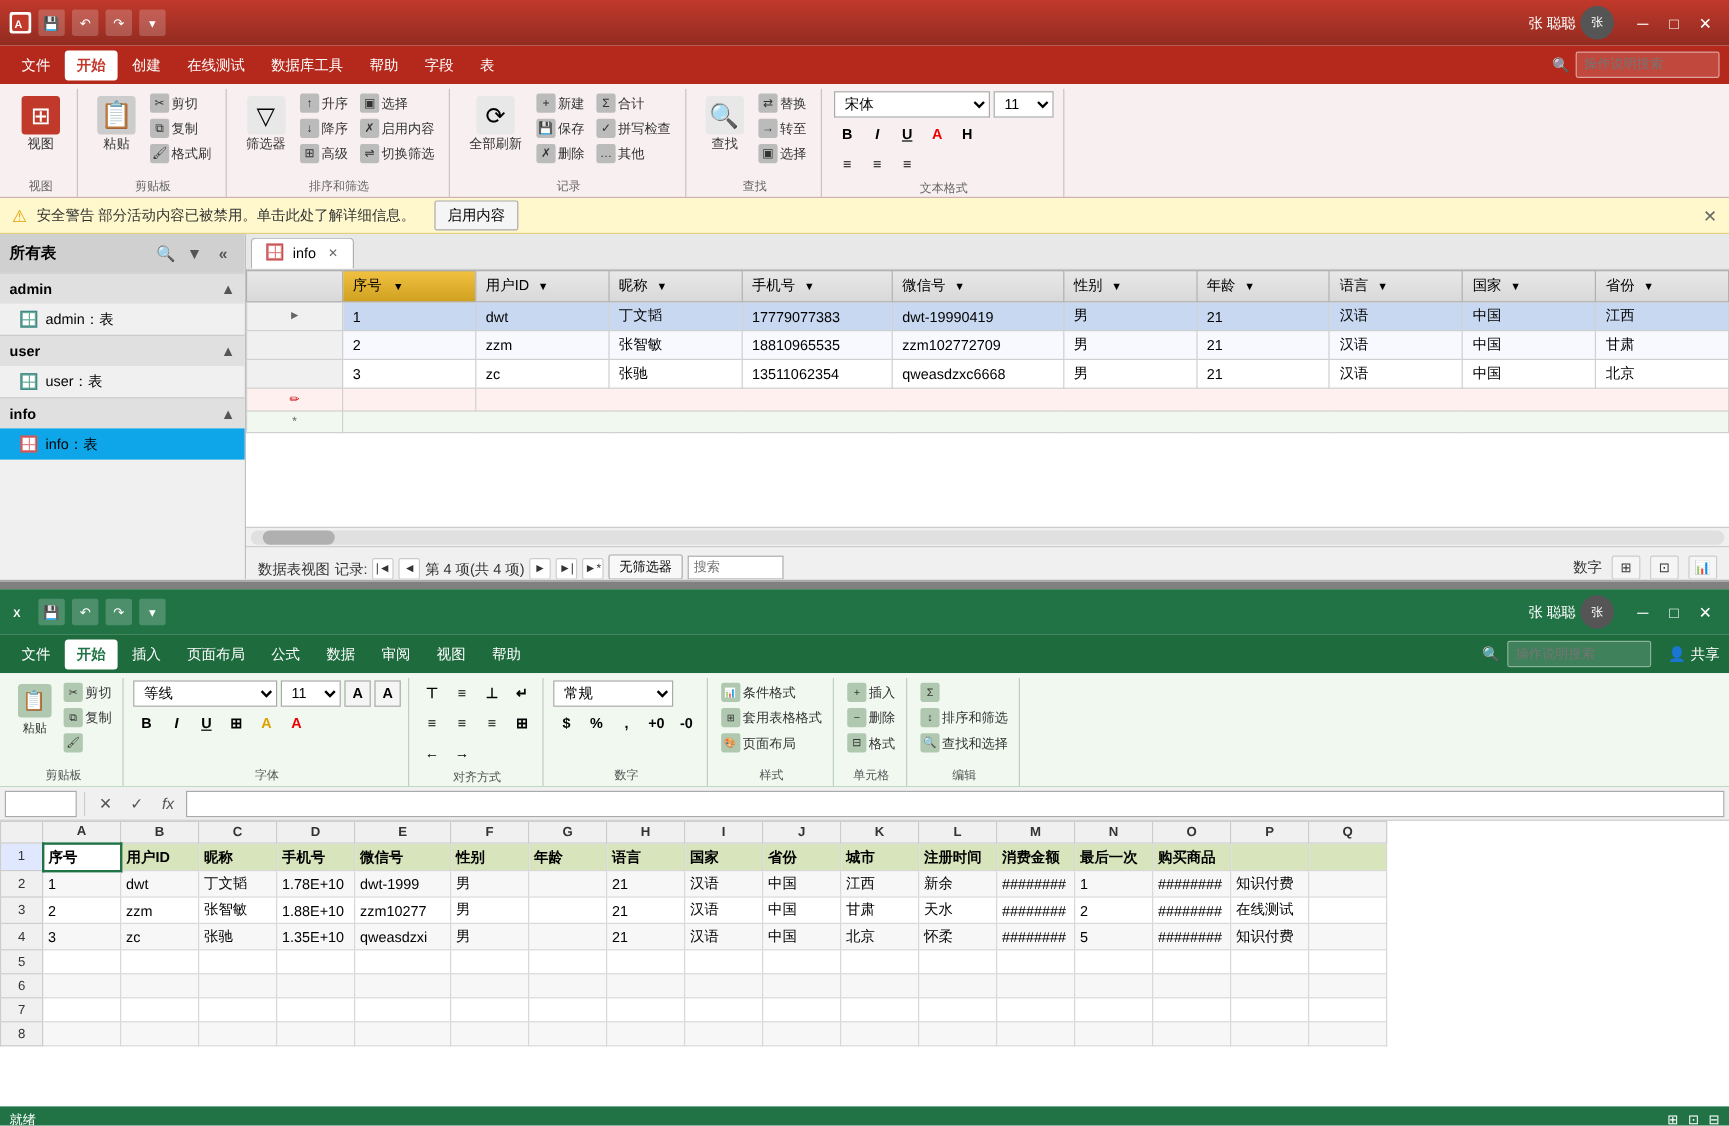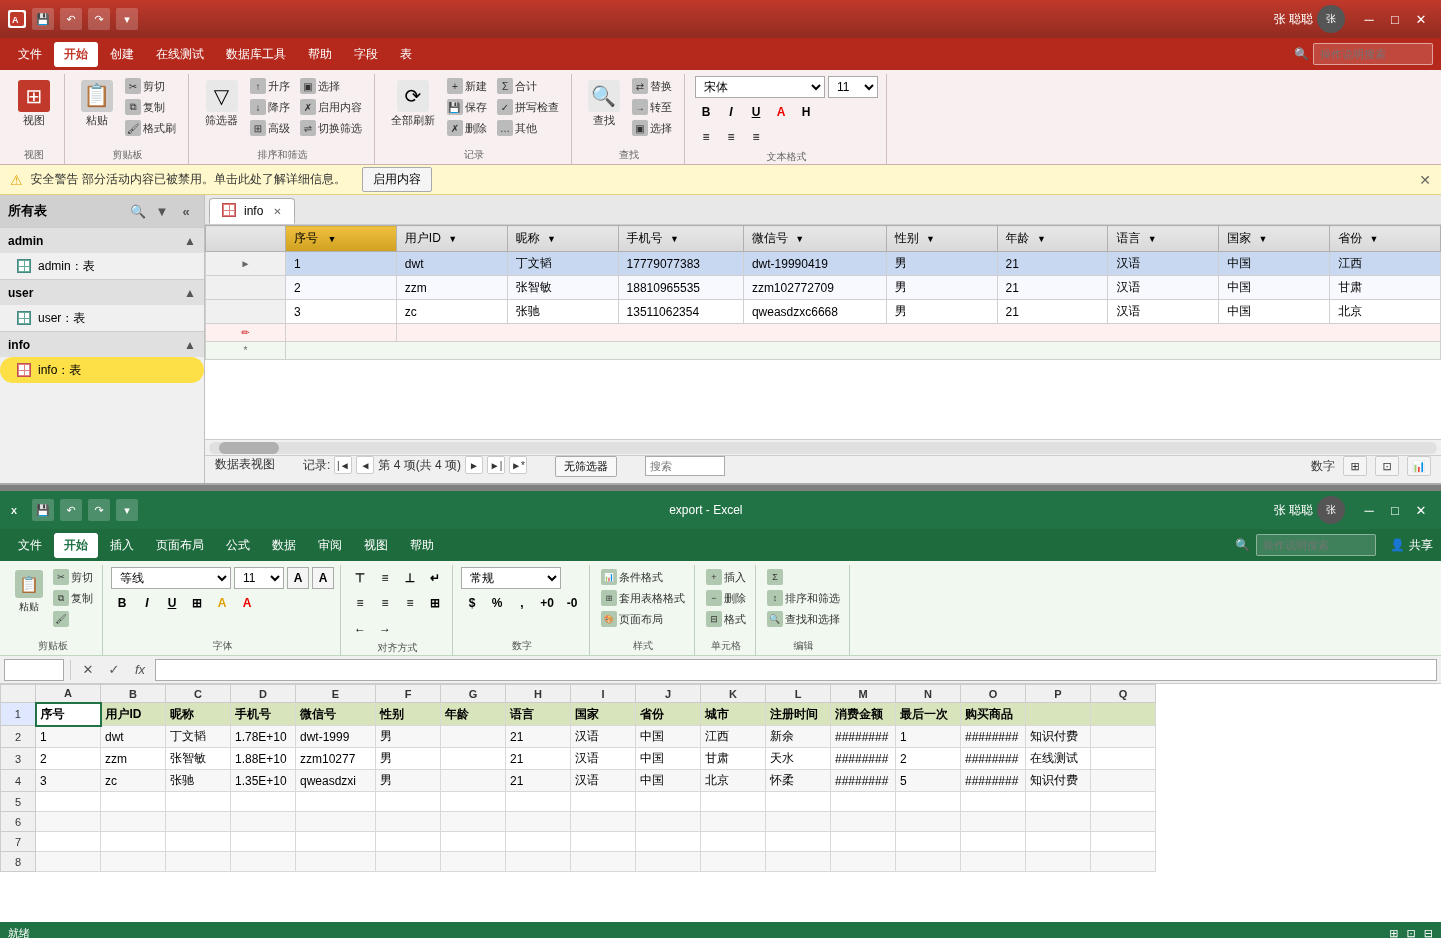--- a/index.html
+++ b/index.html
@@ -51,21 +51,21 @@
 
     
     .sidebar { width: 205px; background: #f0f0f0; border-right: 1px solid #c0c0c0; display: flex; flex-direction: column; overflow: hidden; }
     .sidebar-header { height: 32px; background: #d0d0d0; display: flex; align-items: center; justify-content: space-between; padding: 0 8px; font-size: 13px; font-weight: bold; }
     .sidebar-header-icons { display: flex; gap: 4px; }
     .sidebar-icon-btn { width: 20px; height: 20px; display: flex; align-items: center; justify-content: center; cursor: pointer; font-size: 13px; color: #555; }
     .sidebar-section { display: flex; flex-direction: column; }
     .sidebar-section-header { height: 26px; background: #e0e0e0; display: flex; align-items: center; justify-content: space-between; padding: 0 8px; font-size: 12px; font-weight: bold; border-top: 1px solid #ccc; cursor: pointer; }
     .sidebar-section-arrow { font-size: 12px; color: #555; }
     .sidebar-item { height: 26px; display: flex; align-items: center; gap: 6px; padding: 0 16px; font-size: 12px; cursor: pointer; }
-    .sidebar-item.active { background: #fde047; border-radius: 13px; }
+    .sidebar-item.active { background: #0ea5e9; }
     .sidebar-item-icon { width: 16px; height: 16px; display: flex; align-items: center; justify-content: center; }
     .table-icon { width: 14px; height: 14px; background: #6a9; border: 1px solid #488; display: grid; grid-template-columns: 1fr 1fr; gap: 1px; padding: 1px; }
     .table-icon-cell { background: #fff; }
     .table-icon-active { background: #e08080; border: 1px solid #c05050; }
 
     
     .data-area { flex: 1; display: flex; flex-direction: column; overflow: hidden; }
     .tab-bar { height: 30px; background: #e8e8e8; display: flex; align-items: flex-end; padding: 0 4px; border-bottom: 1px solid #ccc; }
     .tab { height: 26px; padding: 0 12px; background: #d0d0d0; border: 1px solid #b0b0b0; border-bottom: none; display: flex; align-items: center; gap: 6px; cursor: pointer; font-size: 12px; border-radius: 4px 4px 0 0; margin-right: 2px; }
     .tab.active { background: #fff; border-bottom: 1px solid #fff; z-index: 1; }
@@ -79,21 +79,21 @@
     .data-table th.selected { background: linear-gradient(180deg, #f0c040, #d0a020); font-family: Liberation Mono, monospace; }
     .data-table td { border: 1px solid #d0d0d0; padding: 3px 8px; white-space: nowrap; }
     .data-table tr:nth-child(even) { background: #f8f8ff; }
     .data-table tr.selected-row { background: #c8d8f0; }
     .data-table tr.edit-row td { background: #fff0f0; }
     .data-table tr.new-row td { background: #f0f8f0; }
     .row-selector { width: 20px; background: #f0f0f0; border-right: 1px solid #ccc; text-align: center; color: #666; font-size: 10px; }
     .sort-arrow { display: inline-block; margin-left: 4px; font-size: 9px; }
 
     
-    .status-bar { height: 28px; background: #f0f0f0; border-top: 1px solid #ccc; display: flex; align-items: flex-start; padding: 0 10px; gap: 28px; font-size: 12px; color: #333; }
+    .status-bar { height: 28px; background: #f0f0f0; border-top: 1px solid #ccc; display: flex; align-items: flex-end; padding: 0 10px; gap: 4px; font-size: 12px; color: #333; }
     .status-nav { display: flex; align-items: center; gap: 4px; }
     .nav-btn { width: 18px; height: 18px; display: flex; align-items: center; justify-content: center; cursor: pointer; border: 1px solid #ccc; background: #fff; font-size: 10px; border-radius: 2px; }
     .status-right { margin-left: auto; display: flex; gap: 8px; align-items: center; }
     .filter-btn { padding: 2px 8px; border: 1px solid #aaa; background: #f8f8f8; cursor: pointer; font-size: 11px; border-radius: 2px; }
     .search-field { height: 20px; border: 1px solid #aaa; padding: 0 4px; font-size: 11px; width: 80px; }
 
     
     .scroll-area { height: 16px; background: #f0f0f0; border-top: 1px solid #ccc; display: flex; align-items: center; padding: 0 4px; }
     .scroll-track { flex: 1; height: 12px; background: #e0e0e0; border-radius: 6px; position: relative; }
     .scroll-thumb { width: 60px; height: 12px; background: #b0b0b0; border-radius: 6px; position: absolute; left: 10px; }
@@ -569,21 +569,20 @@
         <svg viewBox="0 0 14 14" fill="none">
             <rect width="14" height="14" fill="#217346" rx="2"></rect>
             <text x="1" y="11" fill="white" font-size="9" font-weight="bold">X</text>
           </svg>
       </div>
       <div class="tb-btn">💾</div>
       <div class="tb-btn">↶</div>
       <div class="tb-btn">↷</div>
       <div class="tb-btn">▾</div>
     </div>
-    <div class="title-bar-title">export - Excel</div>
     <div class="title-bar-user">
       <span>张 聪聪</span>
       <div class="user-avatar">张</div>
       <div class="win-controls">
         <button class="win-btn">─</button>
         <button class="win-btn">□</button>
         <button class="win-btn close">✕</button>
       </div>
     </div>
   </div>

